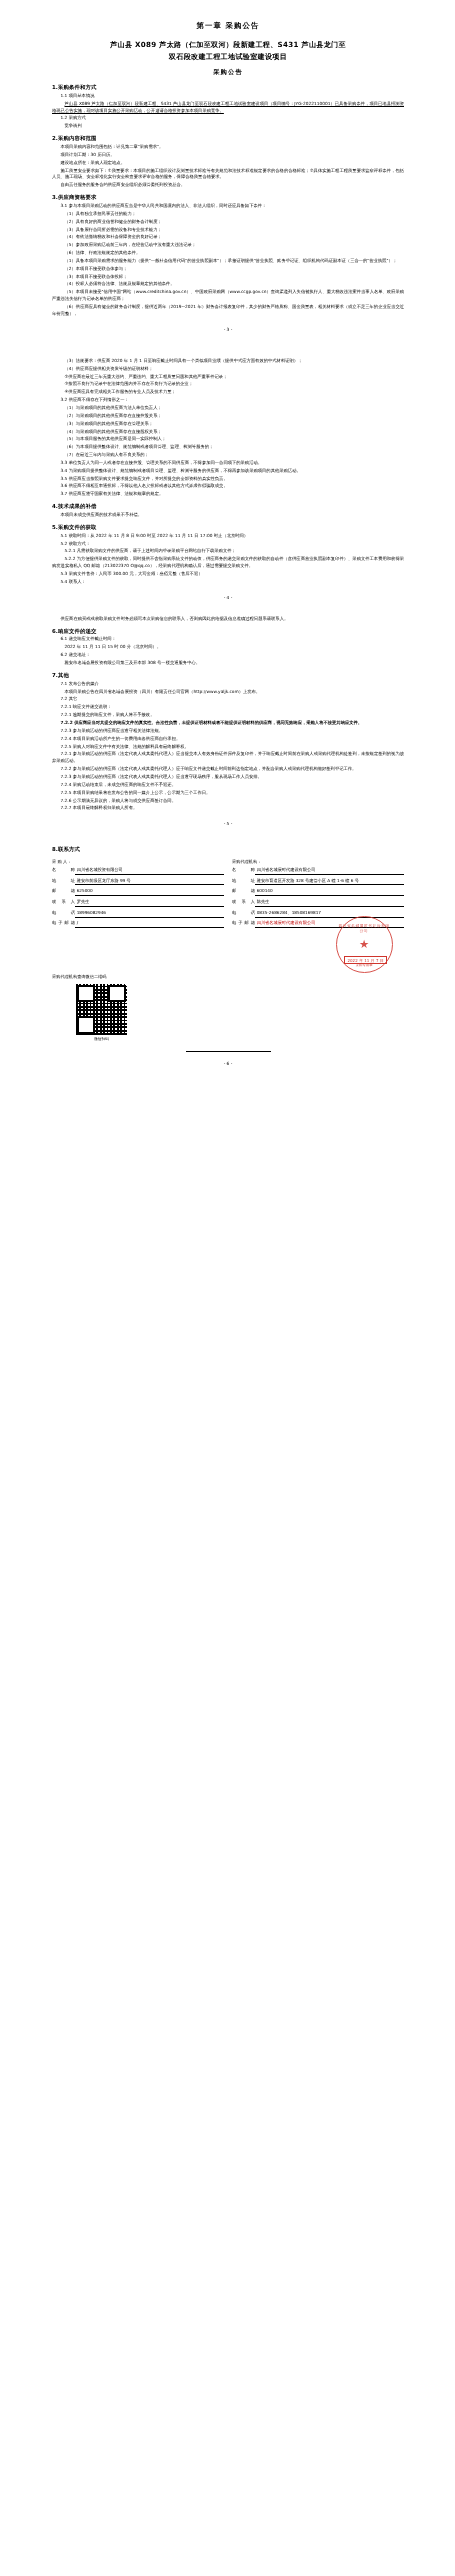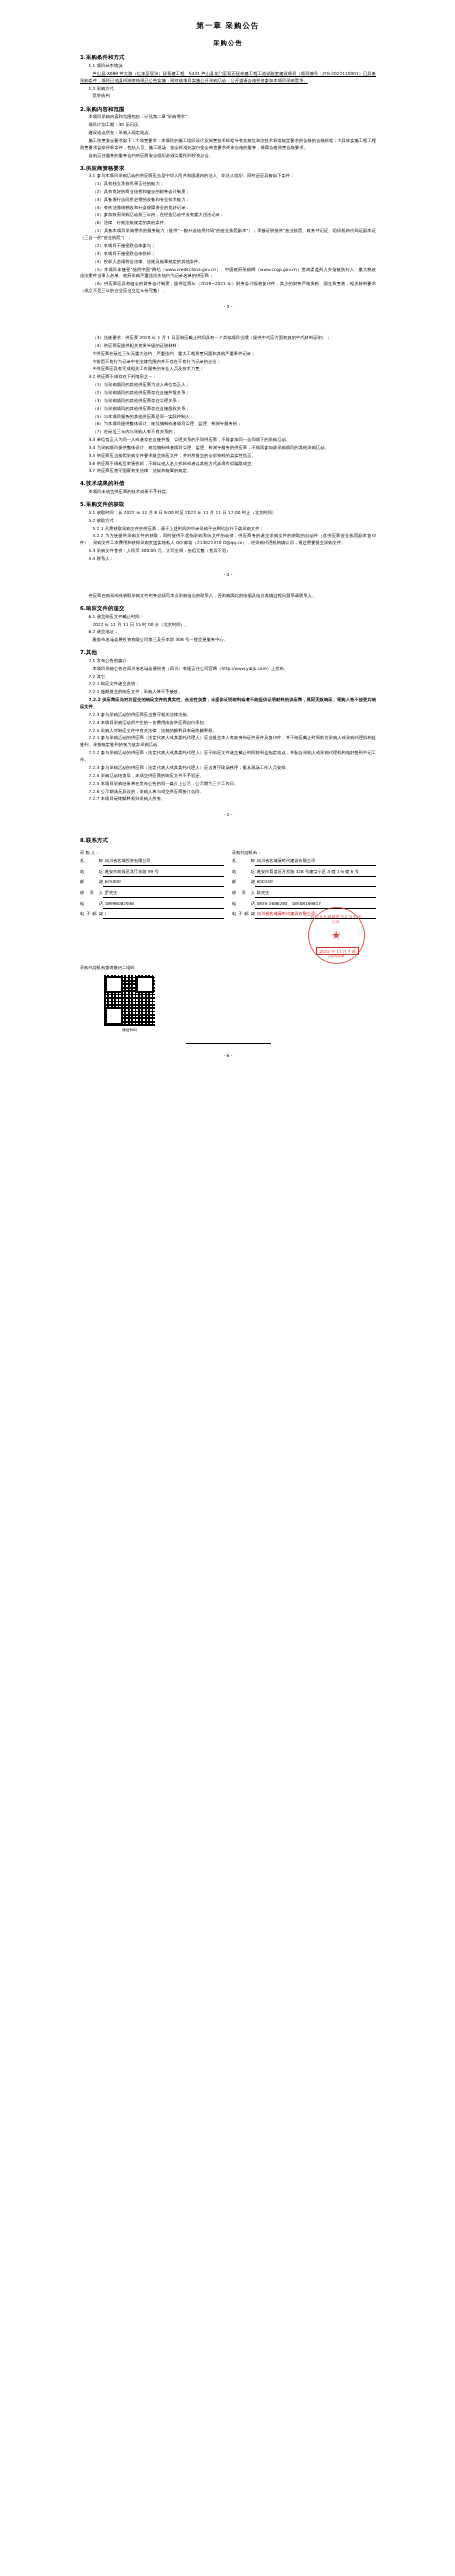--- a/index.html
+++ b/index.html
@@ -1,18 +1,18 @@
 <!DOCTYPE html>
 <html style="font-size:9px"><head>
 <meta charset="utf-8">
 <style>
   html,body{margin:0;padding:0;background:#ffffff;}
   body{font-family:"DejaVu Sans","Liberation Sans",sans-serif;color:#000;}
   .page{width:456px;margin:0 auto;position:relative;}
-  .sheet{width:456px;box-sizing:border-box;padding:0 80px;}
+  .sheet{width:456px;box-sizing:border-box;padding:0 52px;}
   .chap-title{text-align:center;font-size:7.4px;font-weight:bold;letter-spacing:1.1px;margin:20.5px 0 8px;}
   .doc-title{text-align:center;font-size:7.1px;font-weight:bold;line-height:1.7;letter-spacing:0.3px;margin:0 11.4px 5.7px;}
   .sub-title{text-align:center;font-size:6.3px;font-weight:bold;margin:3.4px 0 6.8px;letter-spacing:1.1px;}
   h2.sec{font-size:5.4px;font-weight:bold;margin:5.1px 0 1.7px;letter-spacing:0.1px;}
   p.t{font-size:4.3px;line-height:1.62;margin:0.9px 0;text-align:justify;}
   p.i{text-indent:8.5px;}
   p.i2{text-indent:12.5px;}
   .u{text-decoration:underline;}
   .b{font-weight:bold;}
   .pgnum{text-align:center;font-size:4.3px;margin:9px 0 0;color:#000;}
@@ -45,20 +45,24 @@
   .qr-cap{font-size:3.7px;text-align:center;width:51px;margin-left:24px;margin-top:1.7px;}
   .bar{width:85px;height:0;border-top:0.6px solid #000;margin:10.2px auto 0;}
 </style>
 </head>
 <body>
 
 <div class="page">
 
   <div class="sheet">
     <div class="chap-title">第一章  采购公告</div>
+    <div class="doc-title">
+      <div>芦山县 X089 芦太路（仁加至双河）段新建工程、S431 芦山县龙门至</div>
+      <div>双石段改建工程工地试验室建设项目</div>
+    </div>
     <div class="sub-title">采购公告</div>
 
     <h2 class="sec">1.采购条件和方式</h2>
     <p class="t i">1.1 项目基本情况</p>
     <p class="t i2 u">芦山县 X089 芦太路（仁加至双河）段新建工程、S431 芦山县龙门至双石段改建工程工地试验室建设项目（项目编号：JYG-2022110001）已具备采购条件，项目已地县招测资格现已公告实施，现对该项目实施公开采购活动，公开邀请合格投资参加本项目采购竞争。</p>
     <p class="t i">1.2 采购方式</p>
     <p class="t i2">竞争谈判</p>
 
     <h2 class="sec">2.采购内容和范围</h2>
     <p class="t i">本项目采购内容和范围包括：详见第二章"采购需求"。</p>

